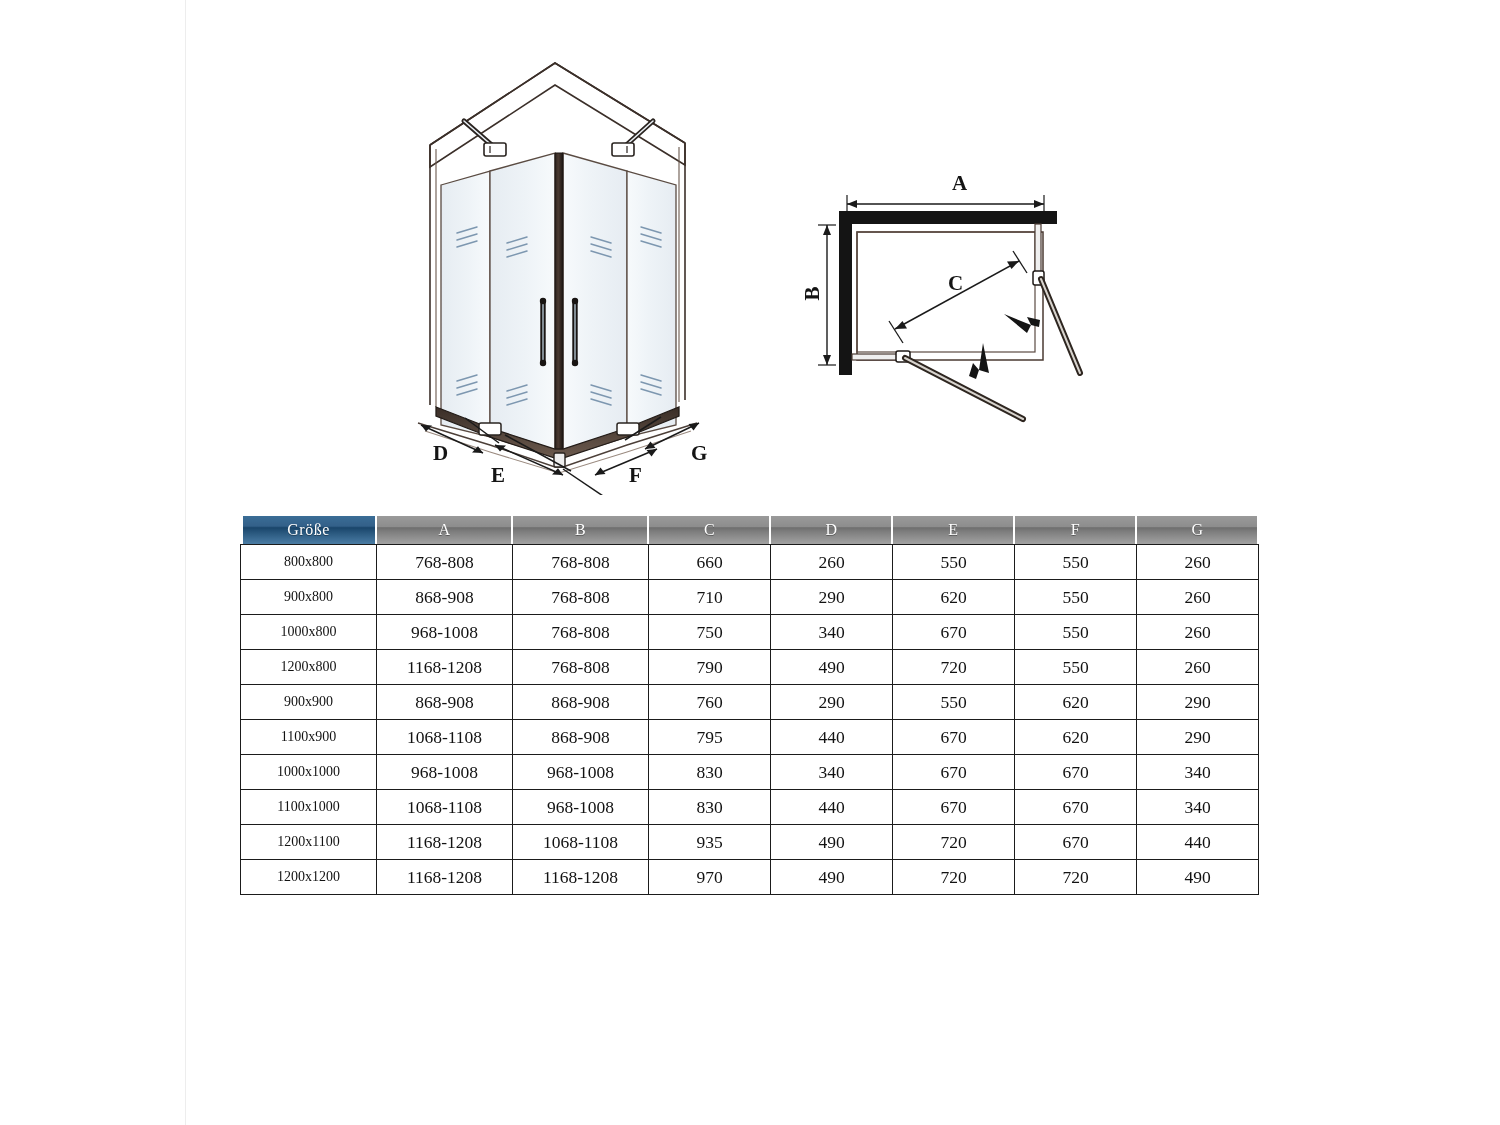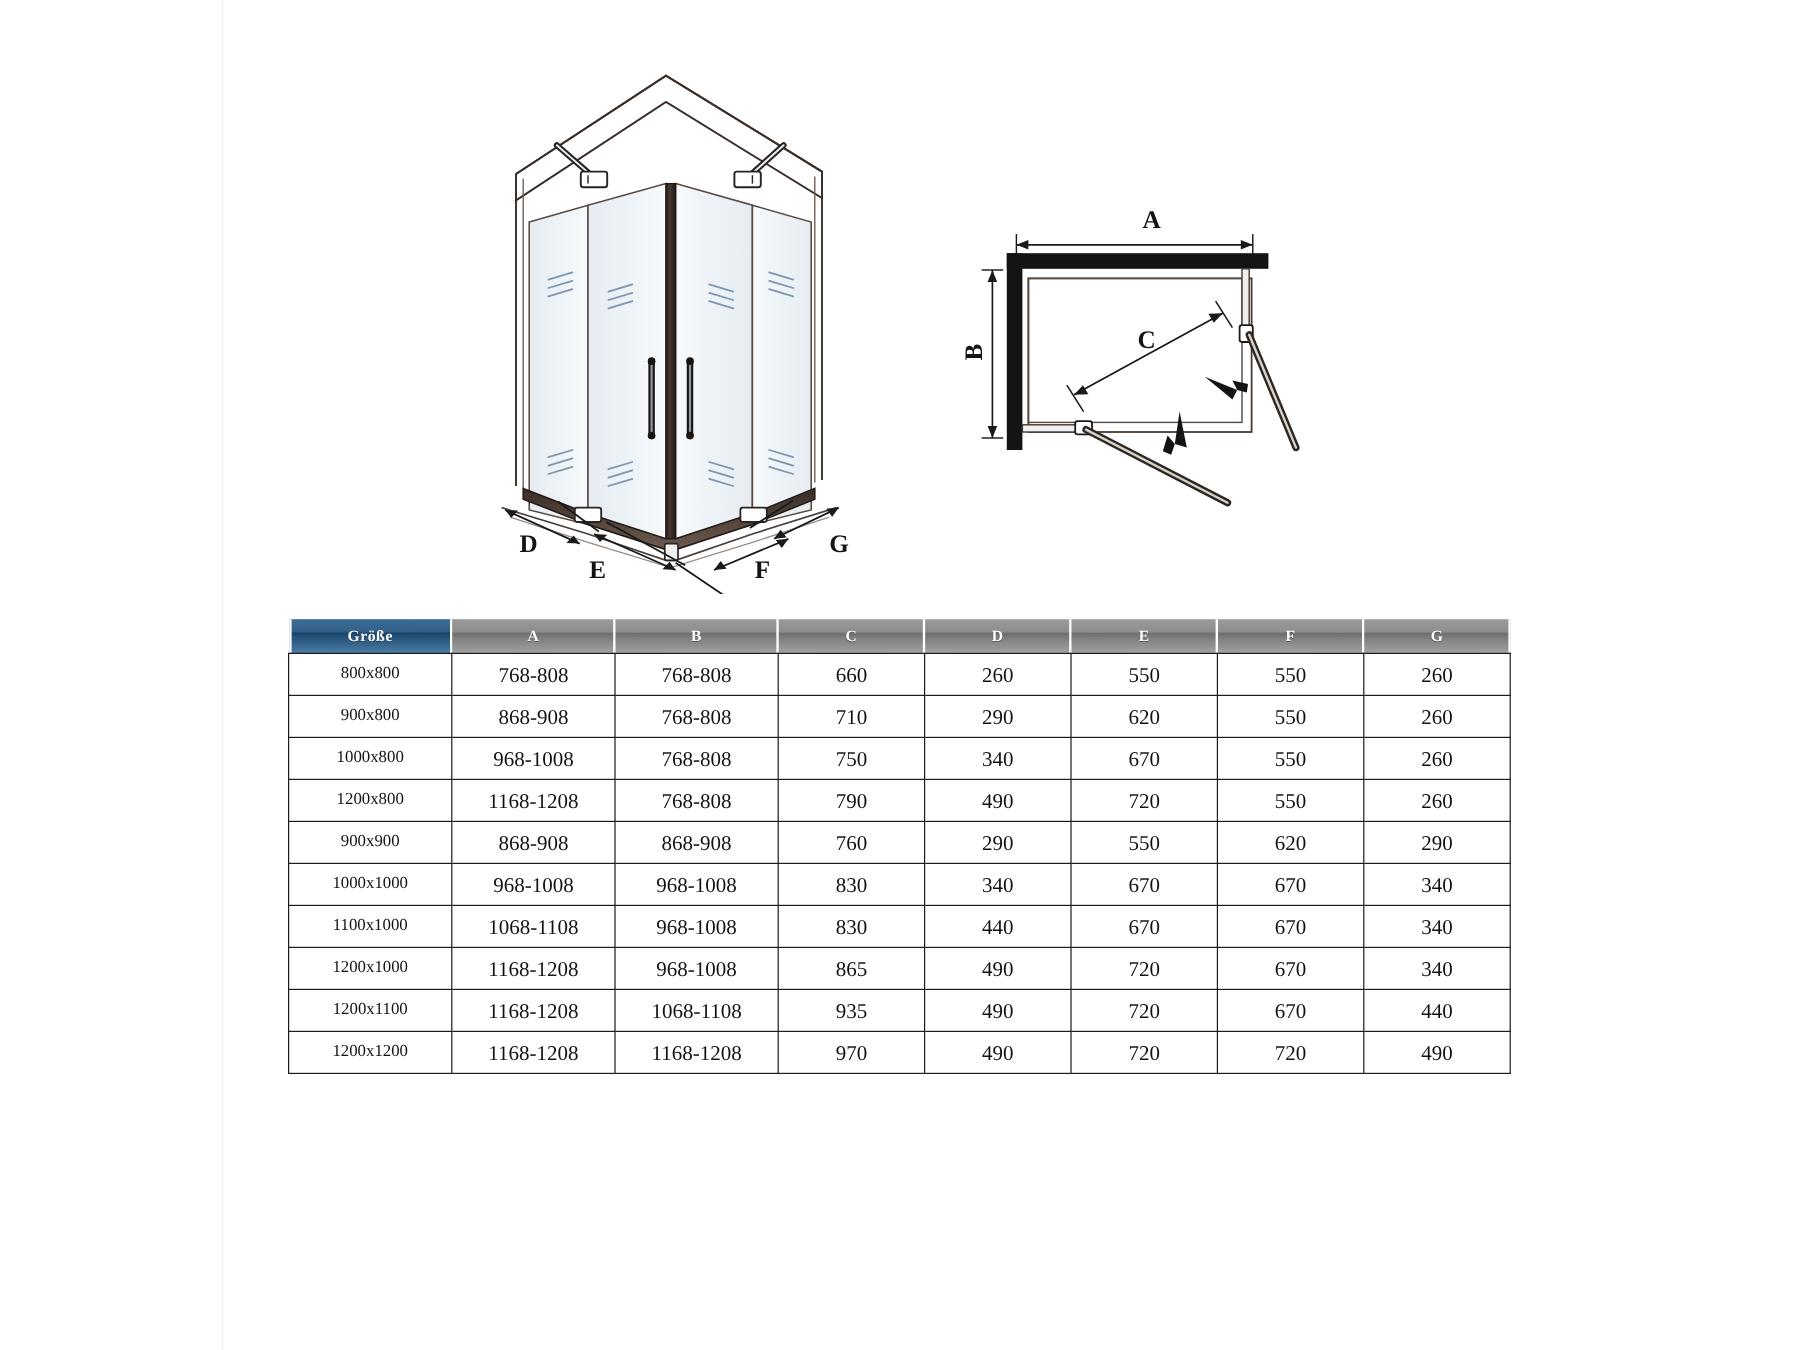--- a/index.html
+++ b/index.html
@@ -71,22 +71,22 @@
   table#spec-table {
     border-collapse: collapse;
     width: 1018px;
     table-layout: fixed;
   }
   #spec-table thead th {
     height: 28px;
     padding: 0;
     color: #ffffff;
     font-family: "Liberation Serif", serif;
-    font-weight: bold;
-    font-size: 13px;
+    font-weight: normal;
+    font-size: 16px;
     text-align: center;
     vertical-align: middle;
     border: none;
     letter-spacing: 0.5px;
     background:
       linear-gradient(to bottom,
         #9a9a9a 0%,
         #8d8d8d 38%,
         #6e6e6e 42%,
         #7d7d7d 55%,
@@ -422,46 +422,46 @@
           <td class="size-cell">900x900</td>
           <td>868-908</td>
           <td>868-908</td>
           <td>760</td>
           <td>290</td>
           <td>550</td>
           <td>620</td>
           <td>290</td>
         </tr>
         <tr>
+          <td class="size-cell">1100x900</td>
+          <td>1068-1108</td>
+          <td>868-908</td>
+          <td>795</td>
+          <td>440</td>
+          <td>670</td>
+          <td>620</td>
+          <td>290</td>
+        </tr>
+        <tr>
           <td class="size-cell">1000x1000</td>
           <td>968-1008</td>
           <td>968-1008</td>
           <td>830</td>
           <td>340</td>
           <td>670</td>
           <td>670</td>
           <td>340</td>
         </tr>
         <tr>
           <td class="size-cell">1100x1000</td>
           <td>1068-1108</td>
           <td>968-1008</td>
           <td>830</td>
           <td>440</td>
           <td>670</td>
-          <td>670</td>
-          <td>340</td>
-        </tr>
-        <tr>
-          <td class="size-cell">1200x1000</td>
-          <td>1168-1208</td>
-          <td>968-1008</td>
-          <td>865</td>
-          <td>490</td>
-          <td>720</td>
           <td>670</td>
           <td>340</td>
         </tr>
         <tr>
           <td class="size-cell">1200x1100</td>
           <td>1168-1208</td>
           <td>1068-1108</td>
           <td>935</td>
           <td>490</td>
           <td>720</td>

